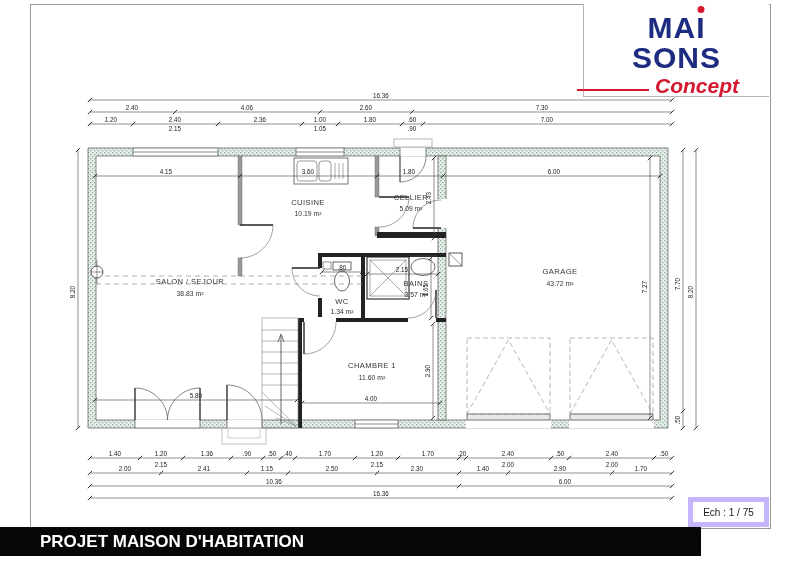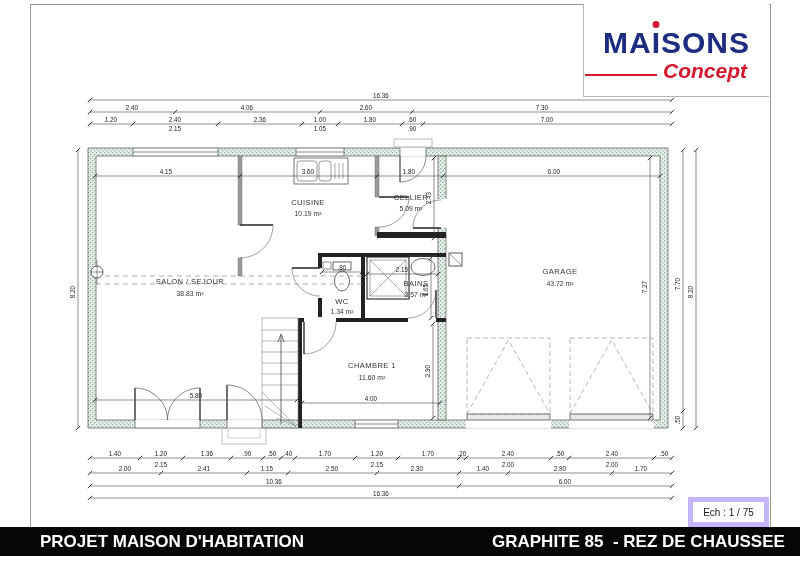--- a/index.html
+++ b/index.html
@@ -1,33 +1,33 @@
 <!DOCTYPE html>
 <html><head>
 <meta charset="utf-8">
 <style>
   html,body{margin:0;padding:0}
   body{width:800px;height:566px;background:#ffffff;position:relative;overflow:hidden;
        font-family:"Liberation Sans",sans-serif}
   .frame{position:absolute;left:30px;top:4px;width:739px;height:523px;border:1px solid #9a9a9a}
   .logo-box{position:absolute;left:583px;top:4px;width:186px;height:93px;box-sizing:border-box;
             border-left:1px solid #b5b5b5;border-bottom:1px solid #b5b5b5;
-            display:flex;flex-direction:column;justify-content:center;padding:0 16px;background:#fff}
+            display:flex;flex-direction:column;justify-content:center;padding:0 24px;background:#fff}
   .logo-word{font-weight:bold;font-size:30px;color:#1d2c80;letter-spacing:1px;text-align:center;
              line-height:1;padding-top:10px}
   .logo-i{position:relative;display:inline-block}
   .logo-i::before{content:"";position:absolute;top:-7px;left:50%;transform:translateX(-50%);
                   width:7px;height:7px;border-radius:50%;background:#d5182d}
   .logo-sub{display:flex;align-items:center;justify-content:flex-end;margin-top:1px;padding-right:6px}
   .logo-line{flex:0 0 72px;height:2px;background:#d5182d;margin-right:6px;margin-top:8px}
   .concept{font-style:italic;font-weight:bold;font-size:21px;color:#d5182d}
   .scale-box{position:absolute;left:688px;top:497px;width:81px;height:30px;box-sizing:border-box;
              border:5px solid #c4b5fd;display:flex;align-items:center;justify-content:center;
              font-size:10px;color:#222;background:#fff}
-  .titlebar{position:absolute;left:0;top:527px;width:800px;height:29px;background:#060606;color:#fff}
+  .titlebar{position:absolute;left:0;top:527px;width:701px;height:29px;background:#060606;color:#fff}
   .tb-left{position:absolute;left:40px;top:50%;transform:translateY(-50%);font-size:17px;font-weight:bold;white-space:pre}
   .tb-right{position:absolute;left:492px;top:50%;transform:translateY(-50%);font-size:17px;font-weight:bold;white-space:pre}
   svg.plan{position:absolute;left:0;top:0}
   .dim{font-size:6.3px;fill:#222;text-anchor:middle}
   .room{font-size:7.6px;fill:#333;text-anchor:middle;letter-spacing:.4px}
   .area{font-size:6.8px;fill:#333;text-anchor:middle}
 </style>
 </head>
 <body>
 
@@ -260,14 +260,13 @@
     <span class="concept">Concept</span>
   </div>
 </div>
 
 <div class="scale-box">
   <span>Ech : 1 / 75</span>
 </div>
 
 <div class="titlebar">
   <span class="tb-left">PROJET MAISON D'HABITATION</span>
-  <span class="tb-right">GRAPHITE 85  - REZ DE CHAUSSEE</span>
 </div>
 
 </body></html>

